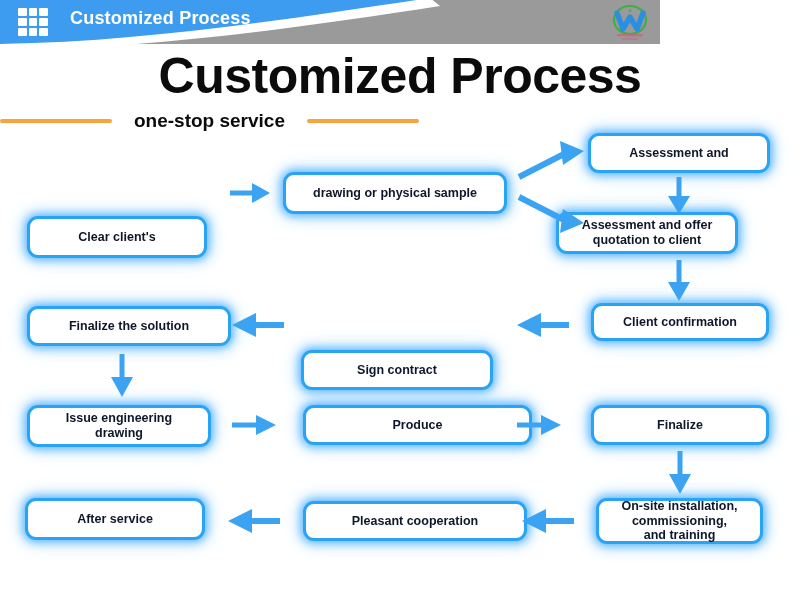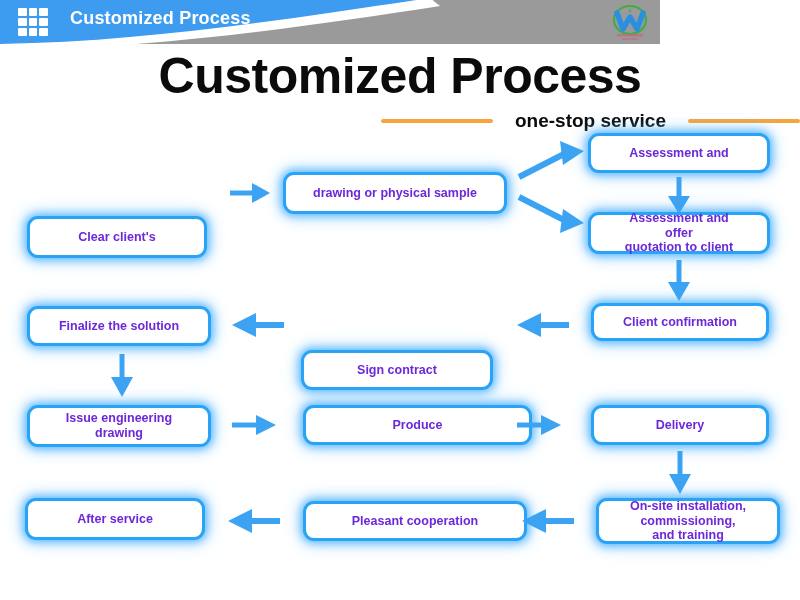--- a/index.html
+++ b/index.html
@@ -81,21 +81,21 @@
     color: #0b0b0b;
     letter-spacing: -0.5px;
     white-space: nowrap;
   }
   #subtitle-row {
     position: absolute;
     left: 0; top: 110px;
     width: 800px;
     display: flex;
     align-items: center;
-    justify-content: flex-end;
+    justify-content: flex-start;
     gap: 22px;
   }
   .sub-rule {
     width: 112px;
     height: 4px;
     background: #f5a53c;
     border-radius: 2px;
   }
   #subtitle-text {
     font-size: 19px;
@@ -110,24 +110,24 @@
     box-sizing: border-box;
     background: #ffffff;
     border: 3px solid #29a3f5;
     border-radius: 11px;
     box-shadow: 0 0 9px 2px rgba(64,170,255,0.80),
                 0 0 16px 4px rgba(110,195,255,0.45);
     display: flex;
     align-items: center;
     justify-content: center;
     text-align: center;
-    padding: 2px 24px;
+    padding: 2px 8px;
     font-size: 12.5px;
     font-weight: bold;
-    color: #6d28d9;
+    color: #0f172a;
     line-height: 1.18;
   }
   .flow-box span { display: block; }
 
   
   .arrow {
     position: absolute;
     color: #3ba3f2;
     pointer-events: none;
   }
@@ -184,55 +184,55 @@
     <span>drawing or physical sample</span>
   </div>
 </div>
 
 <div class="flow-box" style="left:588px; top:133px; width:182px; height:40px;">
   <div>
     <span>Assessment and</span>
   </div>
 </div>
 
-<div class="flow-box" style="left:588px; top:212px; width:182px; height:42px;">
+<div class="flow-box" style="left:556px; top:212px; width:182px; height:42px;">
   <div>
     <span>Assessment and offer</span>
     <span>quotation to client</span>
   </div>
 </div>
 
 <div class="flow-box" style="left:591px; top:303px; width:178px; height:38px;text-align:center;">
   <span>Client confirmation</span>
 </div>
 
 <div class="flow-box" style="left:301px; top:306px; width:192px; height:40px;margin-top:44px;">
   <span>Sign contract</span>
 </div>
 
-<div class="flow-box" style="left:27px;  top:306px; width:184px; height:40px;">
+<div class="flow-box" style="left:27px;  top:306px; width:204px; height:40px;">
   <span>Finalize the solution</span>
 </div>
 
 <div class="flow-box" style="left:27px;  top:405px; width:184px; height:42px;">
   <div>
     <span>Issue engineering</span>
     <span>drawing</span>
   </div>
 </div>
 
 <div class="flow-box" style="left:303px; top:405px; width:229px; height:40px;">
   <span>Produce</span>
 </div>
 
 <div class="flow-box" style="left:591px; top:405px; width:178px; height:40px;">
-  <span>Delivery</span>
-</div>
-
-<div class="flow-box" style="left:596px; top:498px; width:184px; height:46px;">
+  <span>Finalize</span>
+</div>
+
+<div class="flow-box" style="left:596px; top:498px; width:167px; height:46px;">
   <div>
     <span>On-site installation,</span>
     <span>commissioning,</span>
     <span>and training</span>
   </div>
 </div>
 
 <div class="flow-box" style="left:303px; top:501px; width:224px; height:40px;">
   <span>Pleasant cooperation</span>
 </div>

